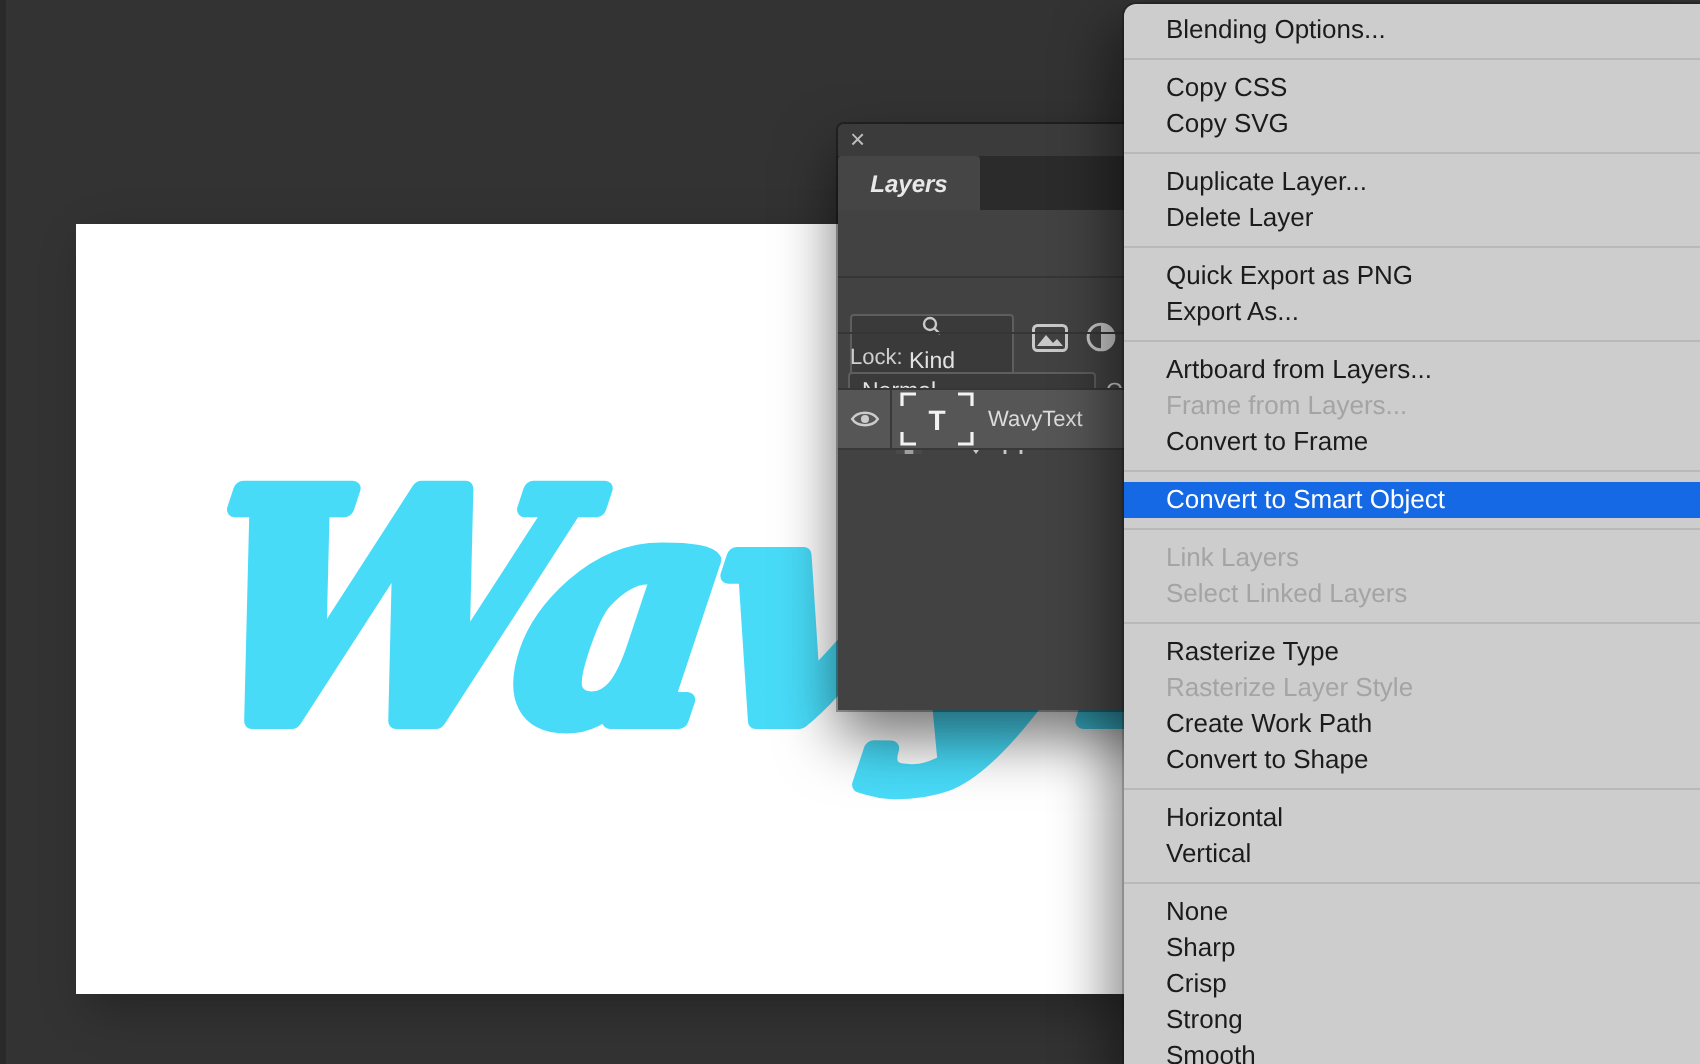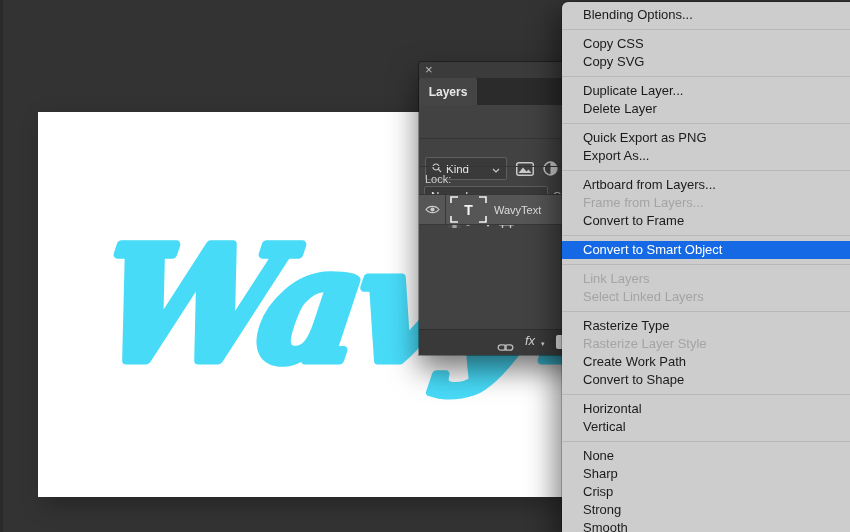--- a/index.html
+++ b/index.html
@@ -12,29 +12,29 @@
           box-shadow:6px 8px 22px rgba(0,0,0,.28);z-index:1;overflow:hidden;}
   .canvas svg{display:block;}
 
   
   .panel{position:absolute;left:419px;top:62px;width:200px;height:293px;background:#424242;
          border-radius:3px 3px 0 0;z-index:2;
          box-shadow:0 14px 30px rgba(0,0,0,.55),0 0 0 1px rgba(0,0,0,.32);}
   .topbar{position:absolute;top:0;left:0;right:0;height:16px;background:#3b3b3b;border-radius:3px 3px 0 0;}
   .close{position:absolute;left:6px;top:0;font-size:13px;line-height:15px;color:#bdbdbd;cursor:default;}
   .tabbar{position:absolute;top:16px;left:0;right:0;height:27px;background:#2b2b2b;}
-  .tab{position:absolute;left:0;top:0;width:58px;height:27px;background:#454545;color:#e8e8e8;
+  .tab{position:absolute;left:0;top:0;width:71px;height:27px;background:#454545;color:#e8e8e8;
        font-size:12px;font-weight:700;display:flex;align-items:center;justify-content:center;
-       border-radius:2px 2px 0 0;}
+       border-radius:2px 2px 0 0;font-style:italic;}
   .panel-body{position:absolute;top:43px;left:0;right:0;bottom:0;background:#424242;}
   .hairline{position:absolute;left:0;right:0;height:1px;background:#363636;}
   .field{position:absolute;background:#3a3a3a;border:1px solid #5e5e5e;border-radius:2px;
          display:flex;align-items:center;gap:4px;padding:0 6px;color:#e3e3e3;font-size:11.5px;
          box-sizing:border-box;}
-  .kind-field{left:6px;top:52px;width:82px;height:23px;}
+  .kind-field{left:6px;top:52px;width:82px;height:38px;flex-direction:column;}
   .blend-field{left:5px;top:81px;width:124px;height:20px;}
   .chev{margin-left:auto;}
   .opacity{position:absolute;left:134px;top:85px;font-size:11px;color:#cfcfcf;white-space:nowrap;}
   .icon-abs{position:absolute;}
   .lock-label{position:absolute;left:6px;top:111px;font-size:11px;color:#cfcfcf;}
   .layers-list{position:absolute;left:0;right:0;top:133px;}
   .layer-row{position:relative;height:30px;background:#424242;display:flex;align-items:center;
              border-bottom:1px solid #383838;box-sizing:border-box;}
   .layer-row.selected{background:#565656;}
   .eye-cell{width:27px;height:100%;display:flex;align-items:center;justify-content:center;
@@ -164,31 +164,20 @@
               </svg>
             </div>
             <div class="thumb-text"><svg width="37" height="27" viewBox="0 0 37 27">
                 <path d="M1 7 V1 H8 M29 1 H36 V7 M36 20 V26 H29 M8 26 H1 V20" fill="none" stroke="#f2f2f2" stroke-width="1.6"></path>
                 <text x="18.5" y="19" text-anchor="middle" font-size="14" font-weight="bold" fill="#f2f2f2" font-family="Liberation Sans,sans-serif">T</text>
               </svg></div>
             <span class="layer-name">WavyText</span>
           </div>
         </div>
 
-      <div class="panel-footer">
-        <span class="icon-abs" style="left:78px;top:8px;">
-          <svg width="17" height="9" viewBox="0 0 16 9">
-              <rect x="0.7" y="1.8" width="8" height="5.4" rx="2.7" fill="none" stroke="#bdbdbd" stroke-width="1.3"></rect>
-              <rect x="7.3" y="1.8" width="8" height="5.4" rx="2.7" fill="none" stroke="#bdbdbd" stroke-width="1.3"></rect>
-            </svg>
-        </span>
-        <span class="fx">fx</span>
-        <span class="fx-caret">▾</span>
-        <span class="mask-partial"></span>
-      </div>
     </div>
   </div>
 
   <div class="menu">
       <div class="menu-item normal">Blending Options...</div>
       <div class="menu-sep"></div>
       <div class="menu-item normal">Copy CSS</div>
       <div class="menu-item normal">Copy SVG</div>
       <div class="menu-sep"></div>
       <div class="menu-item normal">Duplicate Layer...</div>

